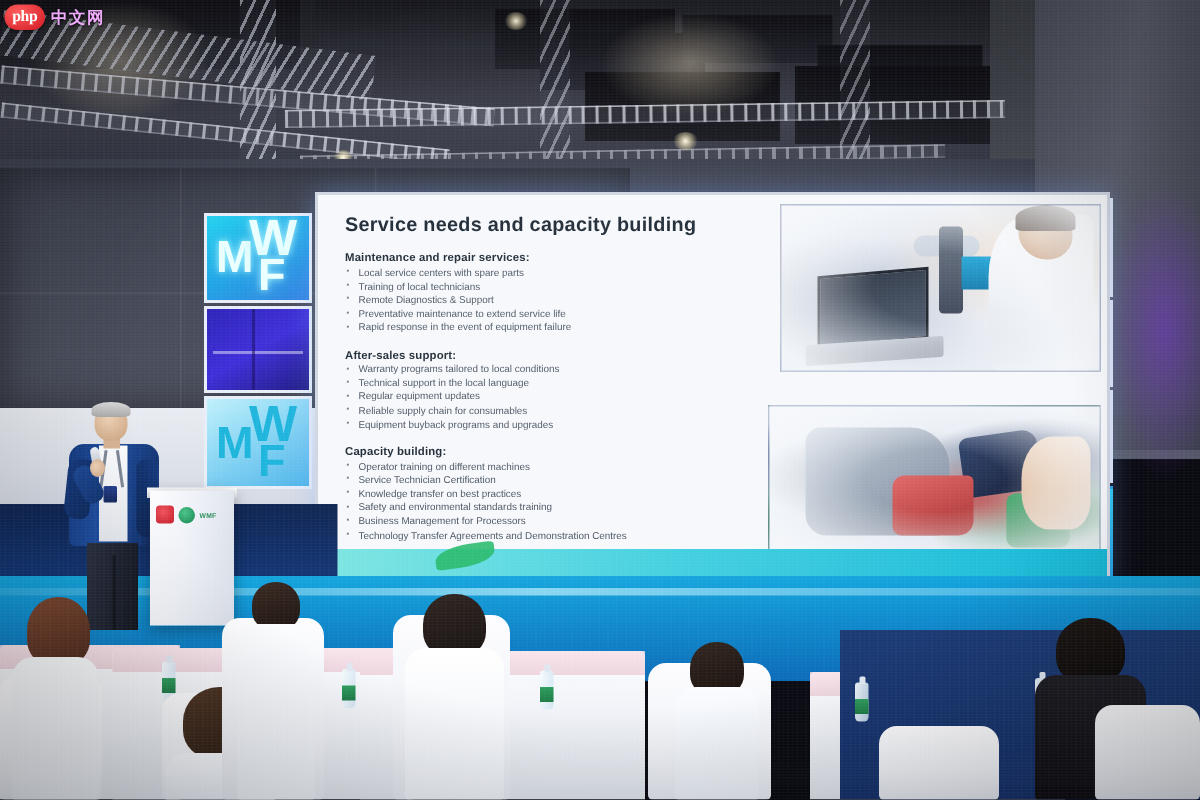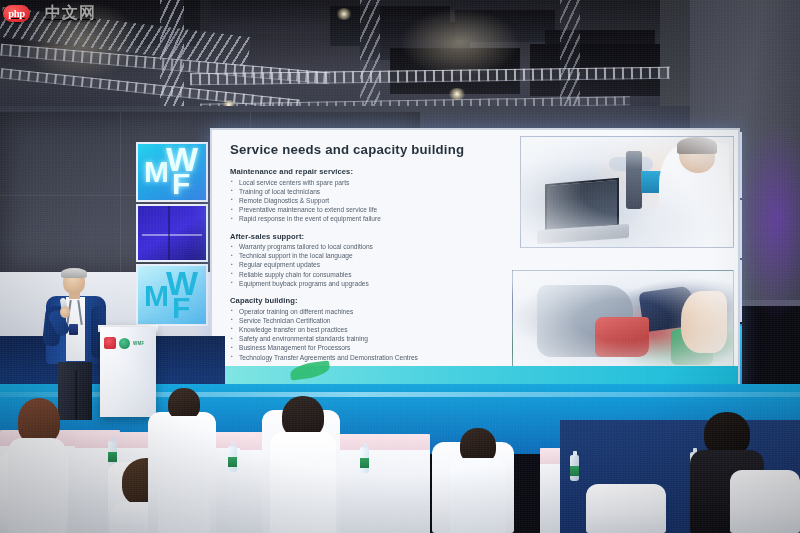--- a/index.html
+++ b/index.html
@@ -413,35 +413,34 @@
   .p-head {
     position: absolute; border-radius: 50% 50% 44% 44%;
   }
   .p-body {
     position: absolute; border-radius: 14px 14px 2px 2px;
   }
 
   
   .wm-topleft {
     position: absolute; left: 3px; top: 3px;
-    display: flex; align-items: center; gap: 15px;
+    display: flex; align-items: center; gap: 4px;
     z-index: 40;
-    text-decoration: underline;
   }
   .php-badge {
     width: 27px; height: 17px; border-radius: 9px;
     background: radial-gradient(ellipse at 35% 30%, #ff5d5d, #d01a22);
     color: #fff; font-size: 10.5px; font-weight: bold;
     display: flex; align-items: center; justify-content: center;
     font-family: "Liberation Serif", serif;
     letter-spacing: -.3px;
     box-shadow: 0 1px 2px rgba(0,0,0,.5);
   }
   .cn-chars {
-    font-size: 16px; font-weight: bold; color: #a3a3a3;
+    font-size: 11px; font-weight: bold; color: #f0abfc;
     letter-spacing: 1px;
     text-shadow: 0 1px 2px rgba(0,0,0,.8);
     font-family: "DejaVu Sans", sans-serif;
   }
   .wm-bottomright {
     position: absolute; right: 4px; bottom: 18px;
     display: flex; align-items: center; gap: 6px;
     z-index: 40;
   }
   .ciff-hex {

